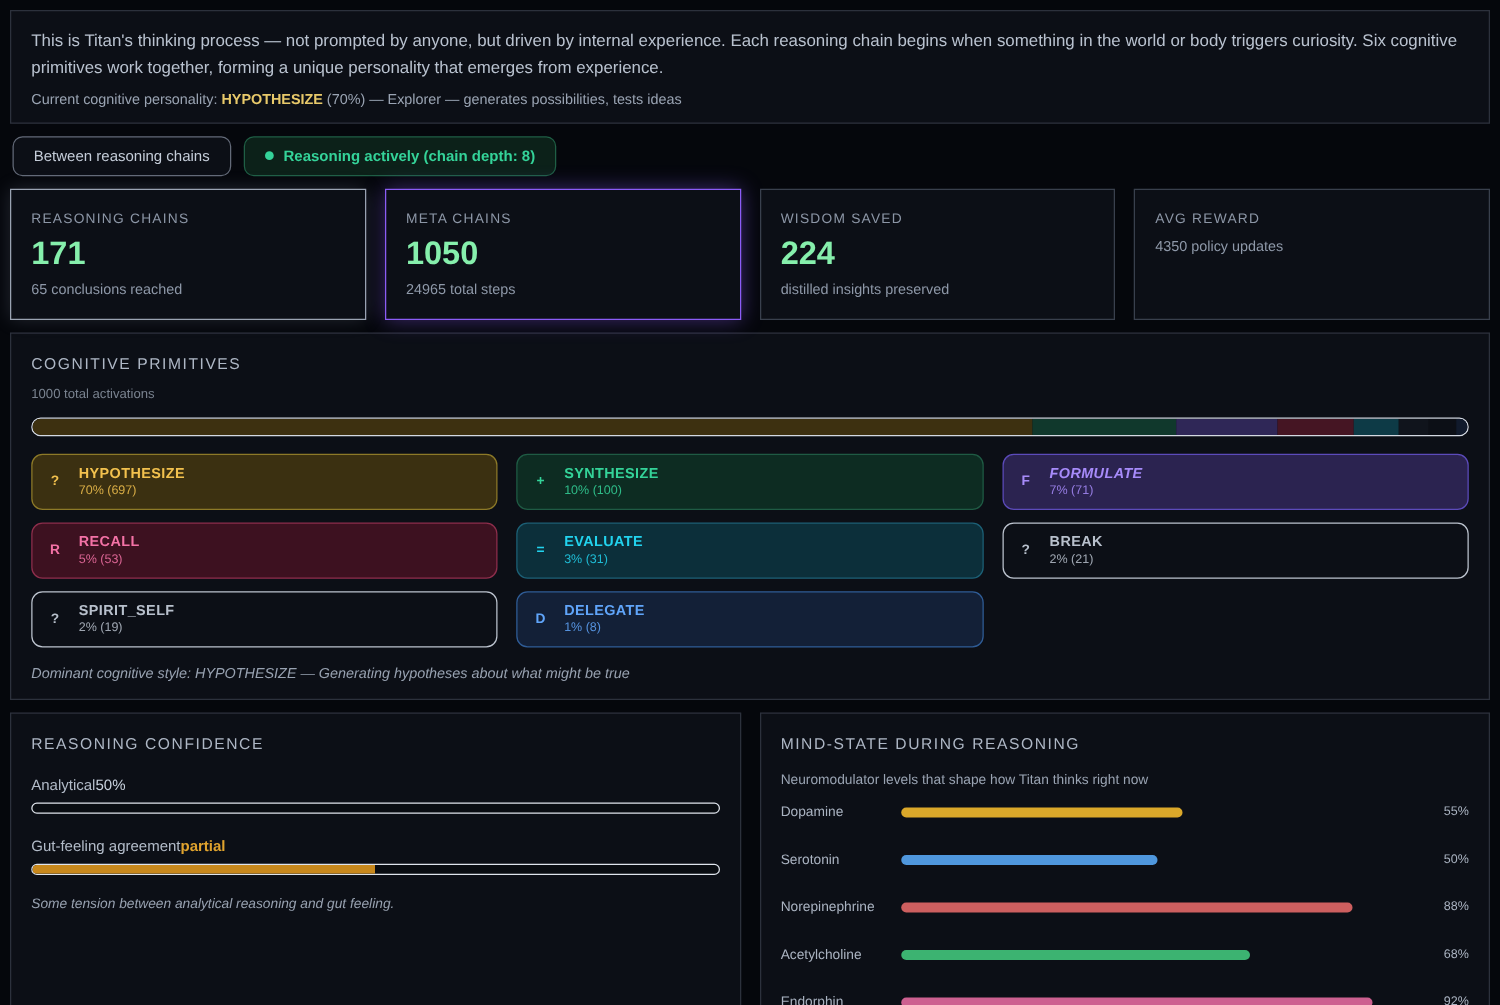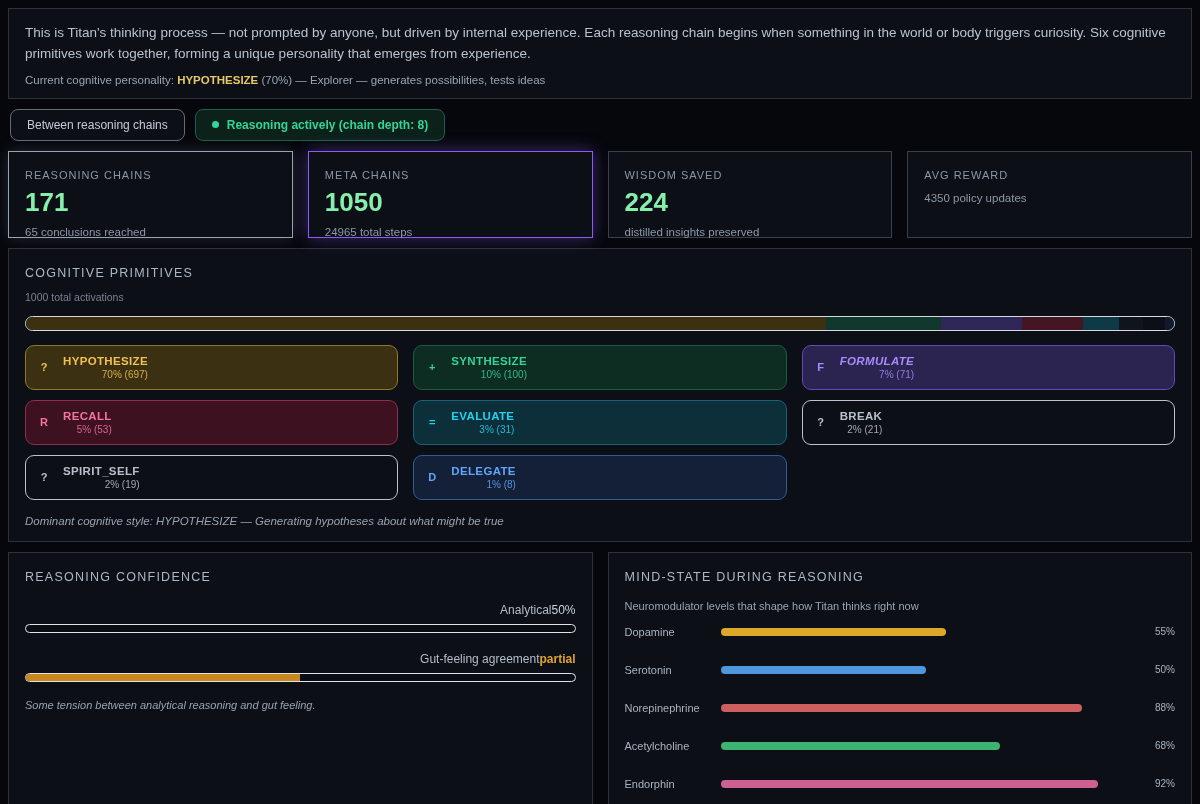--- a/index.html
+++ b/index.html
@@ -81,21 +81,21 @@
   }
 
   
   .stats {
     display: grid;
     grid-template-columns: repeat(4, 1fr);
     gap: 15px;
   }
   .stat {
     padding: 17px 16px 16px 16px;
-    height: 87px;
+    height: 105px;
     position: relative;
   }
   .stat.glow-white { border-color: #9aa3b2; box-shadow: 0 0 14px rgba(150,160,180,.22); }
   .stat.glow-purple { border-color: #8b5cf6; box-shadow: 0 0 16px rgba(139,92,246,.42); }
   .stat.glow-dim { border-color: #39404d; }
   .stat-label {
     font-size: 11px;
     letter-spacing: .09em;
     color: #8c96a6;
     text-transform: uppercase;
@@ -159,21 +159,21 @@
     width: 12px;
     text-align: center;
     flex: 0 0 12px;
   }
   .prim-text { display: flex; flex-direction: column; gap: 2px; }
   .prim-name {
     font-size: 11.5px;
     font-weight: bold;
     letter-spacing: .03em;
   }
-  .prim-pct { font-size: 10px; opacity: .85; text-align: right; }
+  .prim-pct { font-size: 10px; opacity: .85; }
 
   .prim-note {
     margin-top: 15px;
     font-size: 11.5px;
     font-style: italic;
     color: #98a2b1;
   }
 
   
   .bottom {
@@ -188,21 +188,21 @@
   .bpanel-title {
     font-size: 12.5px;
     letter-spacing: .1em;
     color: #aeb7c5;
   }
 
   
   .conf-row { margin-top: 19px; }
   .conf-line {
     display: flex;
-    justify-content: flex-end;
+    justify-content: flex-start;
     align-items: baseline;
     font-size: 12px;
     color: #b3bcc9;
     margin-bottom: 7px;
   }
   .conf-val { color: #c9d2de; }
   .conf-val.partial { color: #e0a32e; font-weight: bold; }
   .conf-track {
     height: 9px;
     border-radius: 6px;

